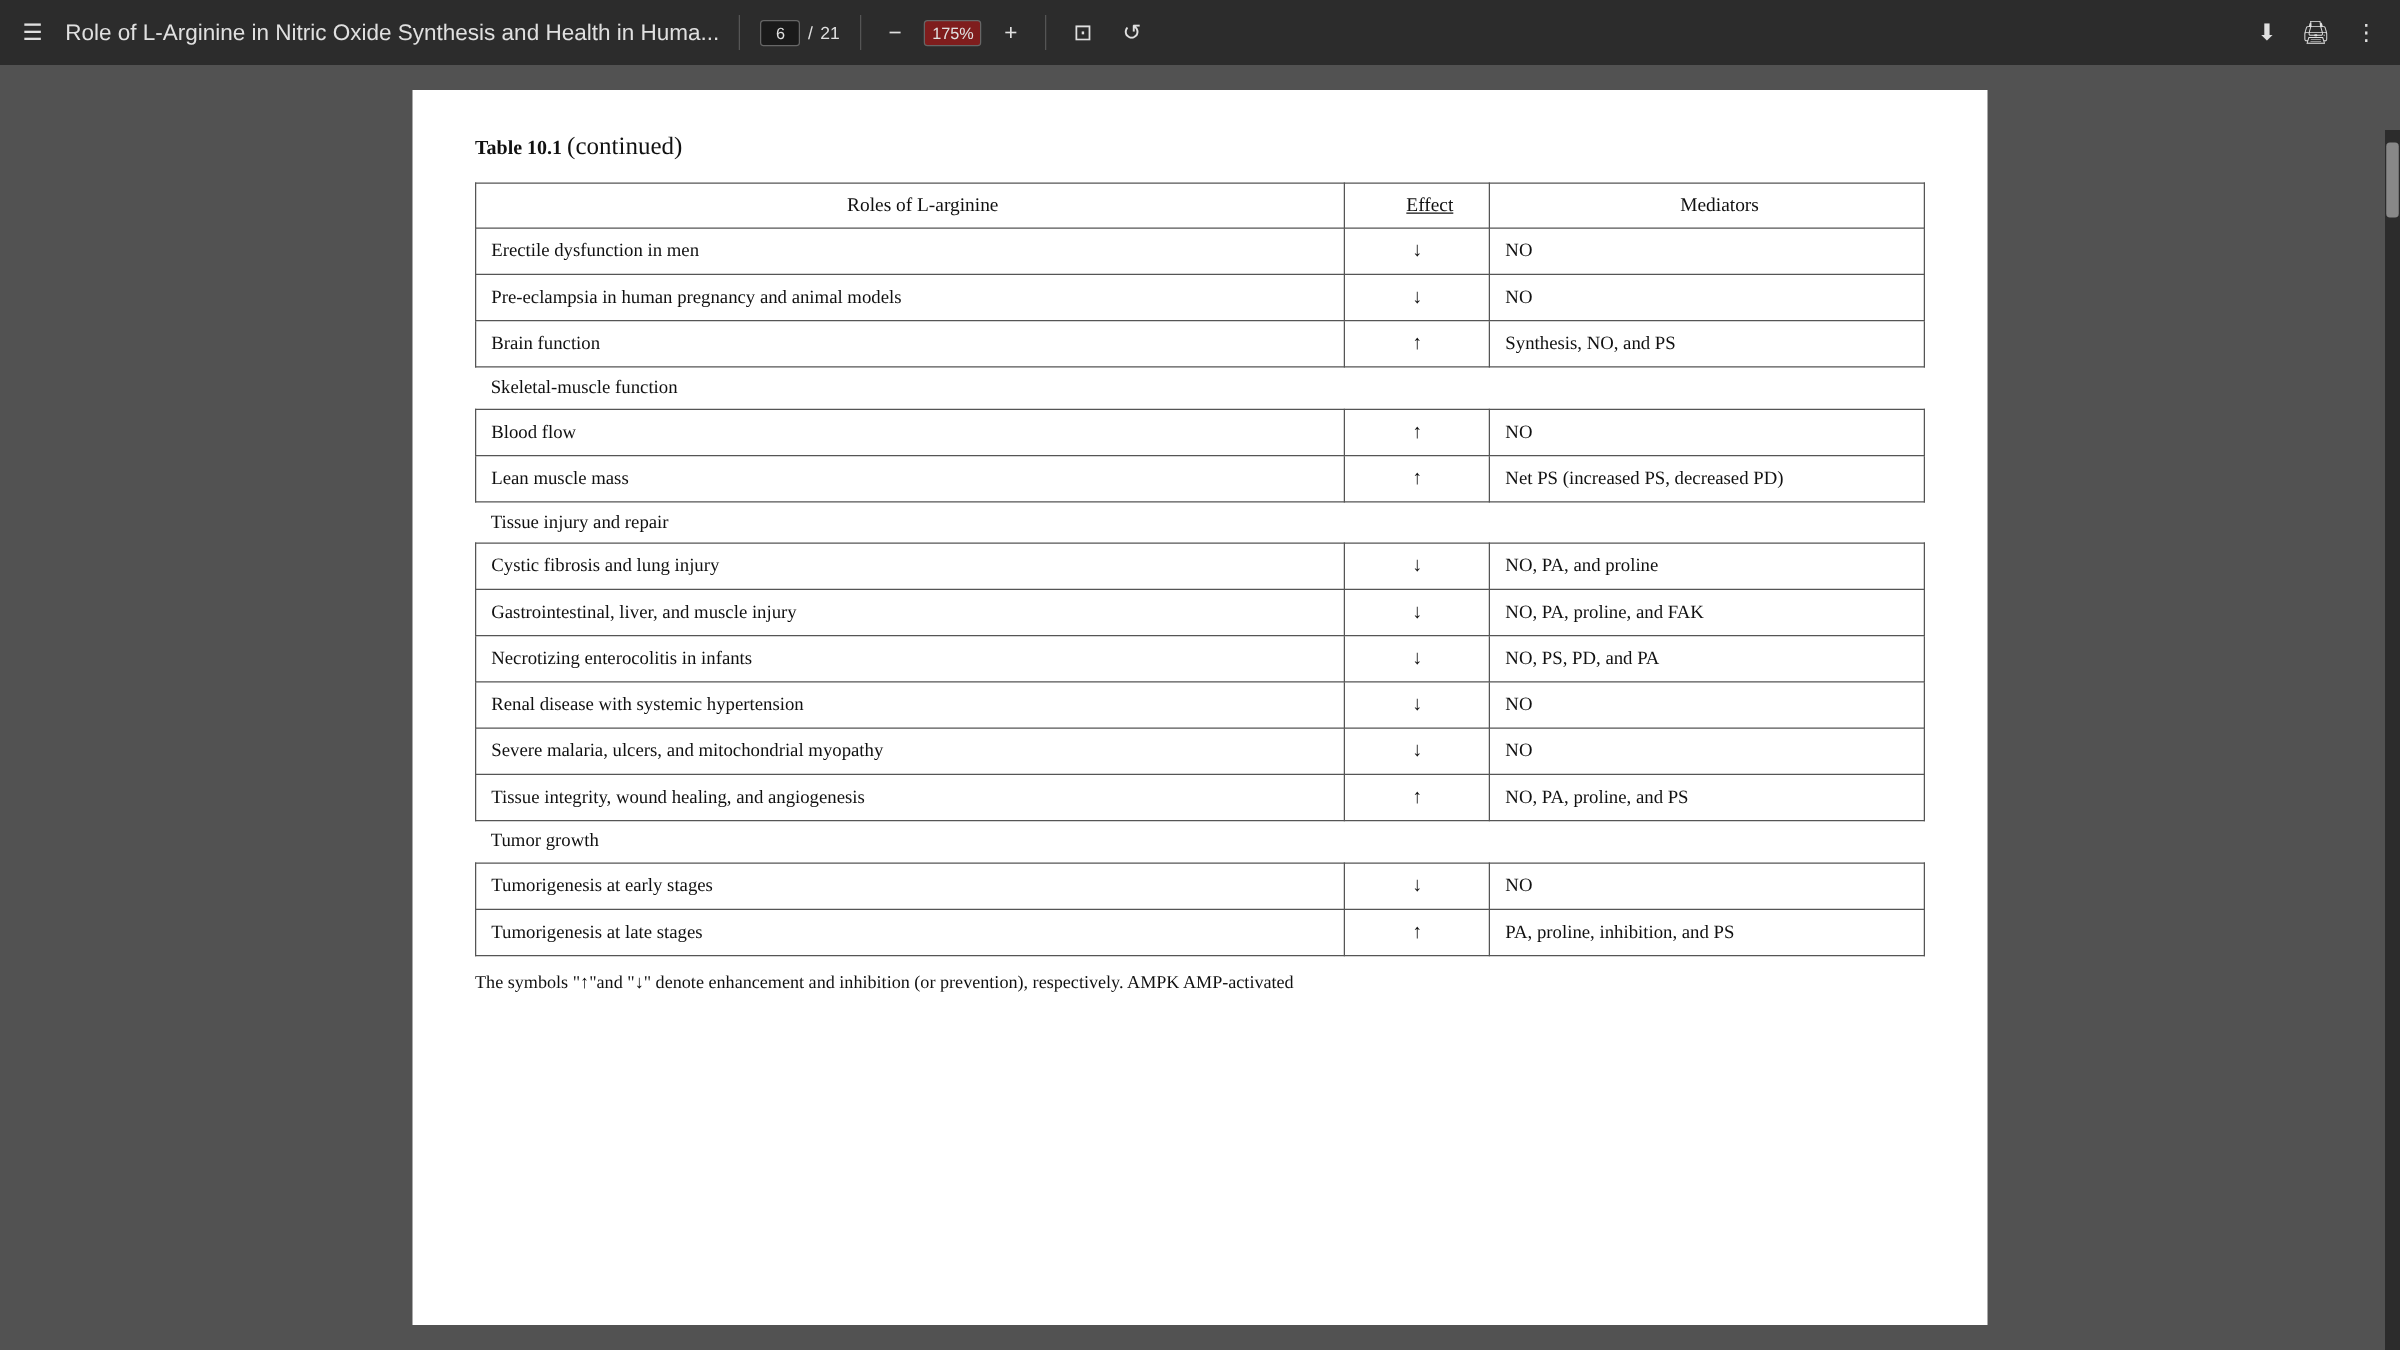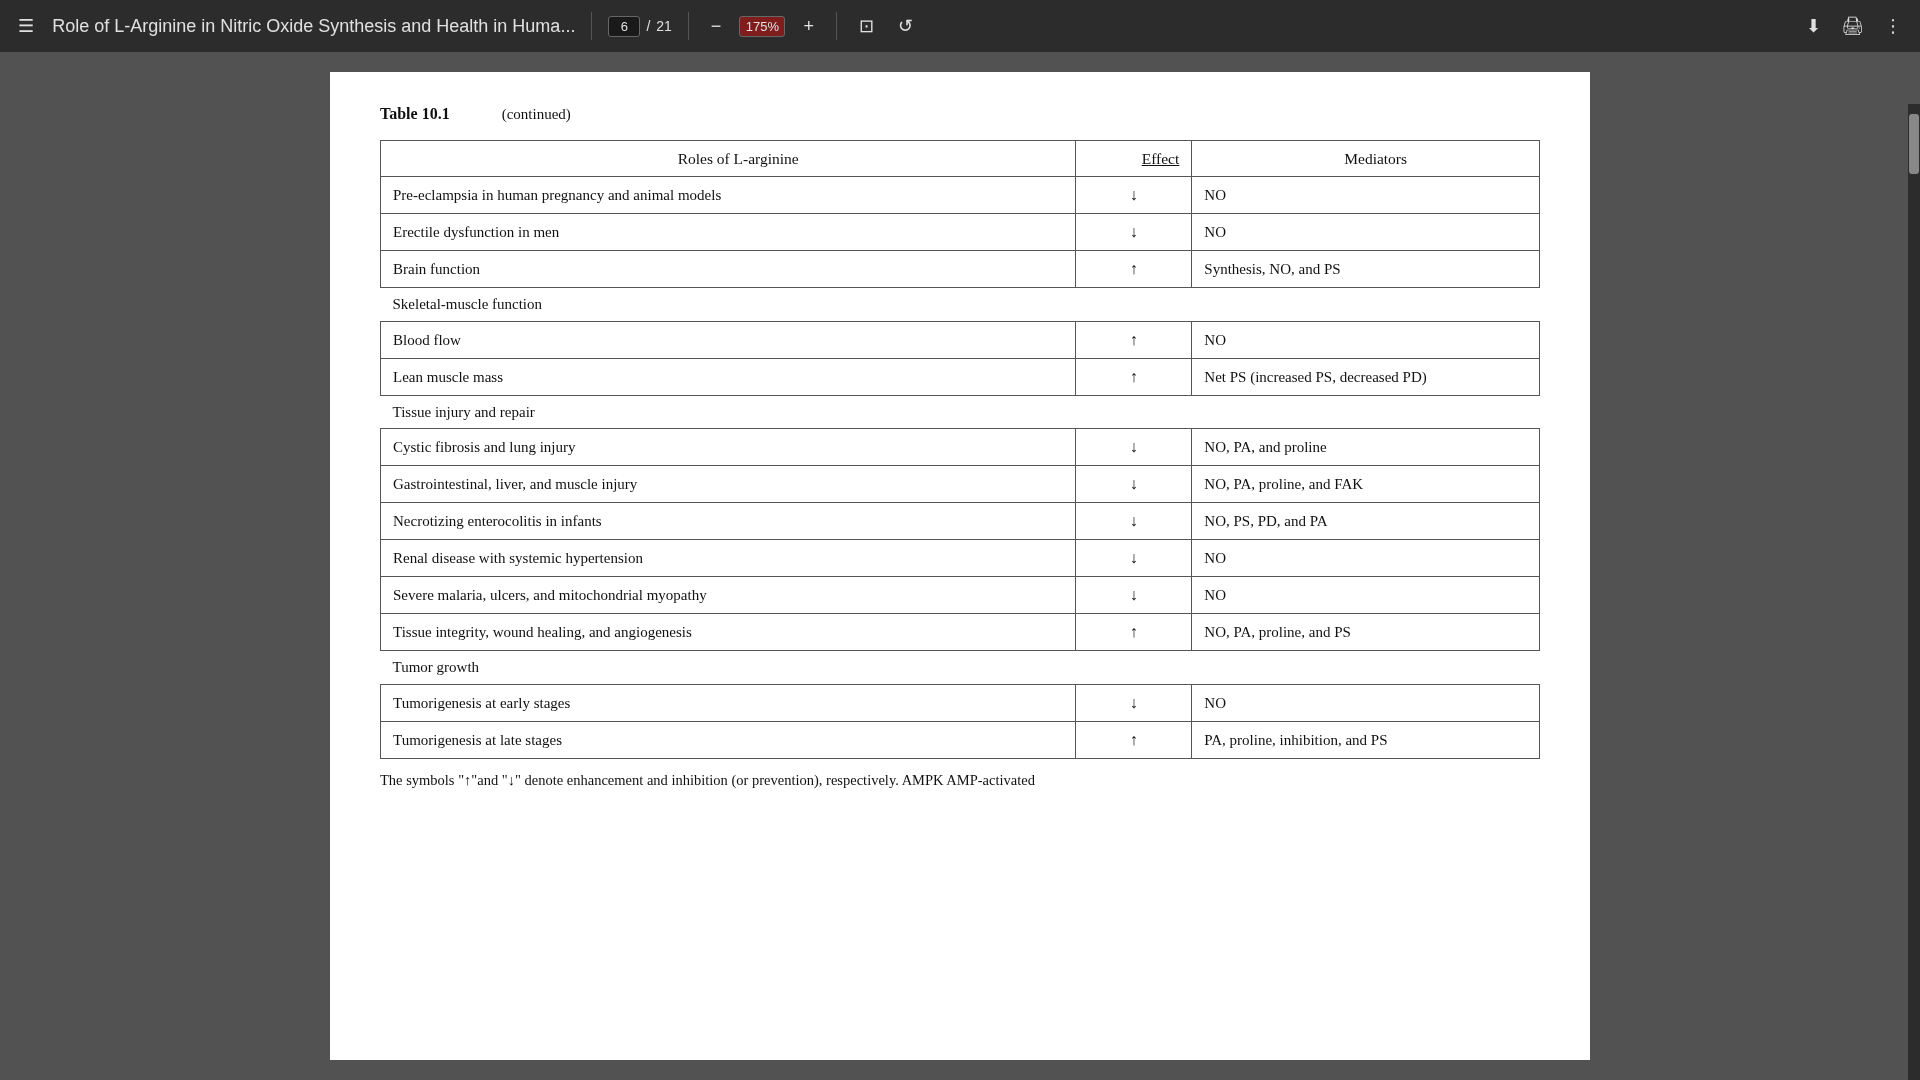--- a/index.html
+++ b/index.html
@@ -132,22 +132,21 @@
       line-height: 1.5;
     }
 
     .table-title {
       font-weight: bold;
       font-size: 16px;
       margin-bottom: 14px;
     }
     .table-title span.continued {
       font-weight: normal;
-      font-size: 15px;
-      margin-left: 48px;
+      font-size: 20px;
     }
 
     table {
       width: 100%;
       border-collapse: collapse;
       font-size: 15px;
     }
 
     table th, table td {
       border: 1px solid #555;
@@ -156,21 +155,21 @@
     }
 
     table thead th {
       font-weight: normal;
       font-style: normal;
       font-size: 15.5px;
       padding-left: 32px;
     }
 
     .col-role { width: 60%; }
-    .col-effect { width: 10%; text-align: right; text-decoration: underline; }
+    .col-effect { width: 10%; text-align: center; text-decoration: underline; }
     .col-mediators { width: 30%; }
 
     .italic-row td {
       border-top: none;
       border-bottom: none;
       border-left: none;
       border-right: none;
       padding: 5px 12px;
       background: #fff;
     }
@@ -222,26 +221,26 @@
     <table>
       <thead>
         <tr>
           <th class="col-role">Roles of L-arginine</th>
           <th class="col-effect">Effect</th>
           <th class="col-mediators">Mediators</th>
         </tr>
       </thead>
       <tbody id="table-body">
       <tr>
+            <td>Erectile dysfunction in men</td>
+            <td class="effect-cell">↓</td>
+            <td>NO</td>
+          </tr>
+          <tr>
             <td>Pre-eclampsia in human pregnancy and animal models</td>
-            <td class="effect-cell">↓</td>
-            <td>NO</td>
-          </tr>
-          <tr>
-            <td>Erectile dysfunction in men</td>
             <td class="effect-cell">↓</td>
             <td>NO</td>
           </tr>
           <tr>
             <td>Brain function</td>
             <td class="effect-cell">↑</td>
             <td>Synthesis, NO, and PS</td>
           </tr>
           <tr class="italic-row">
             <td colspan="3">Skeletal-muscle function</td>

